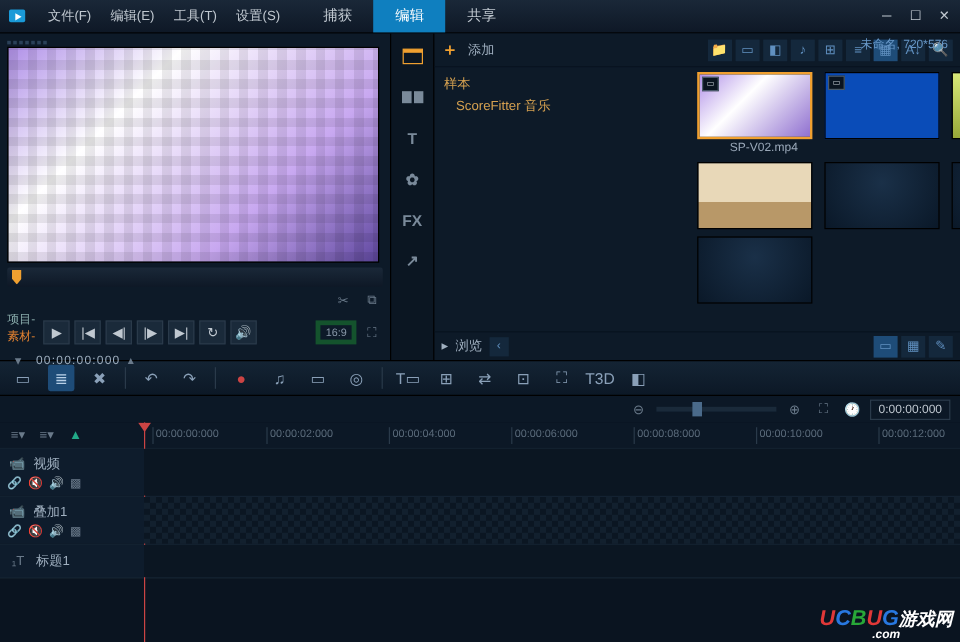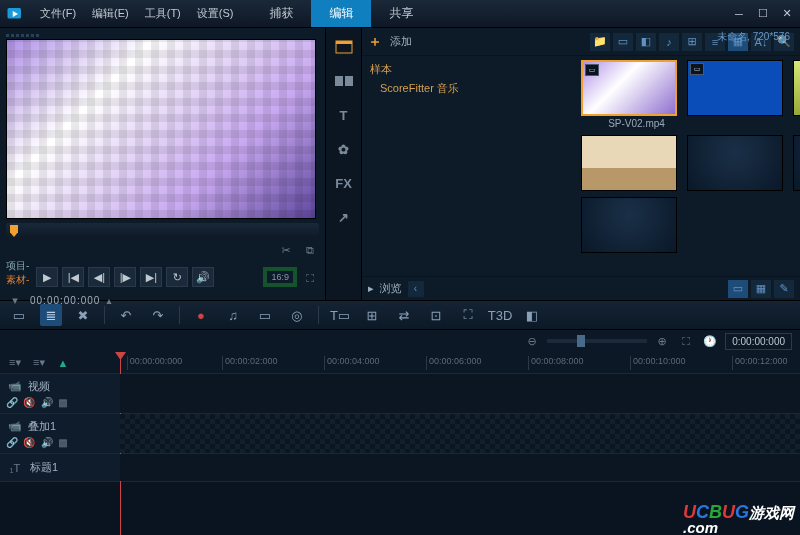--- a/index.html
+++ b/index.html
@@ -94,21 +94,21 @@
 .tl-track-name { font-size:11px; color:#a0b0c0; }
 .tl-track-ctrls { display:flex; gap:5px; font-size:10px; color:#6a7a8a; }
 .tl-track-body { flex:1; background:#0b1622; position:relative; }
 .tl-track-body.checker { background:repeating-conic-gradient(#12202e 0 25%,#0b1622 0 50%) 0 0/10px 10px; }
 .tc-icon { width:18px; height:18px; display:flex; align-items:center; justify-content:center; color:#6a7a8a; font-size:11px; }
 
 
 .watermark { position:absolute; right:6px; bottom:2px; font-size:18px; font-weight:bold; font-style:italic; }
 .wm-u { color:#e03838; } .wm-c { color:#2878e0; } .wm-b { color:#28a838; }
 .wm-rest { color:#fff; font-size:15px; }
-.wm-sub { font-size:15px; color:#fff; display:block; text-align:left; line-height:.7; }
+.wm-sub { font-size:10px; color:#fff; display:block; text-align:center; line-height:.7; }
 svg { display:block; }
 </style>
 </head>
 <body>
 
 <div class="menubar">
   <div class="logo-icon">
     <svg viewBox="0 0 24 24">
         <rect x="2" y="4" width="18" height="14" rx="2" fill="#1a9ad8"></rect>
         <polygon points="9,8 9,16 16,12" fill="#fff"></polygon>

